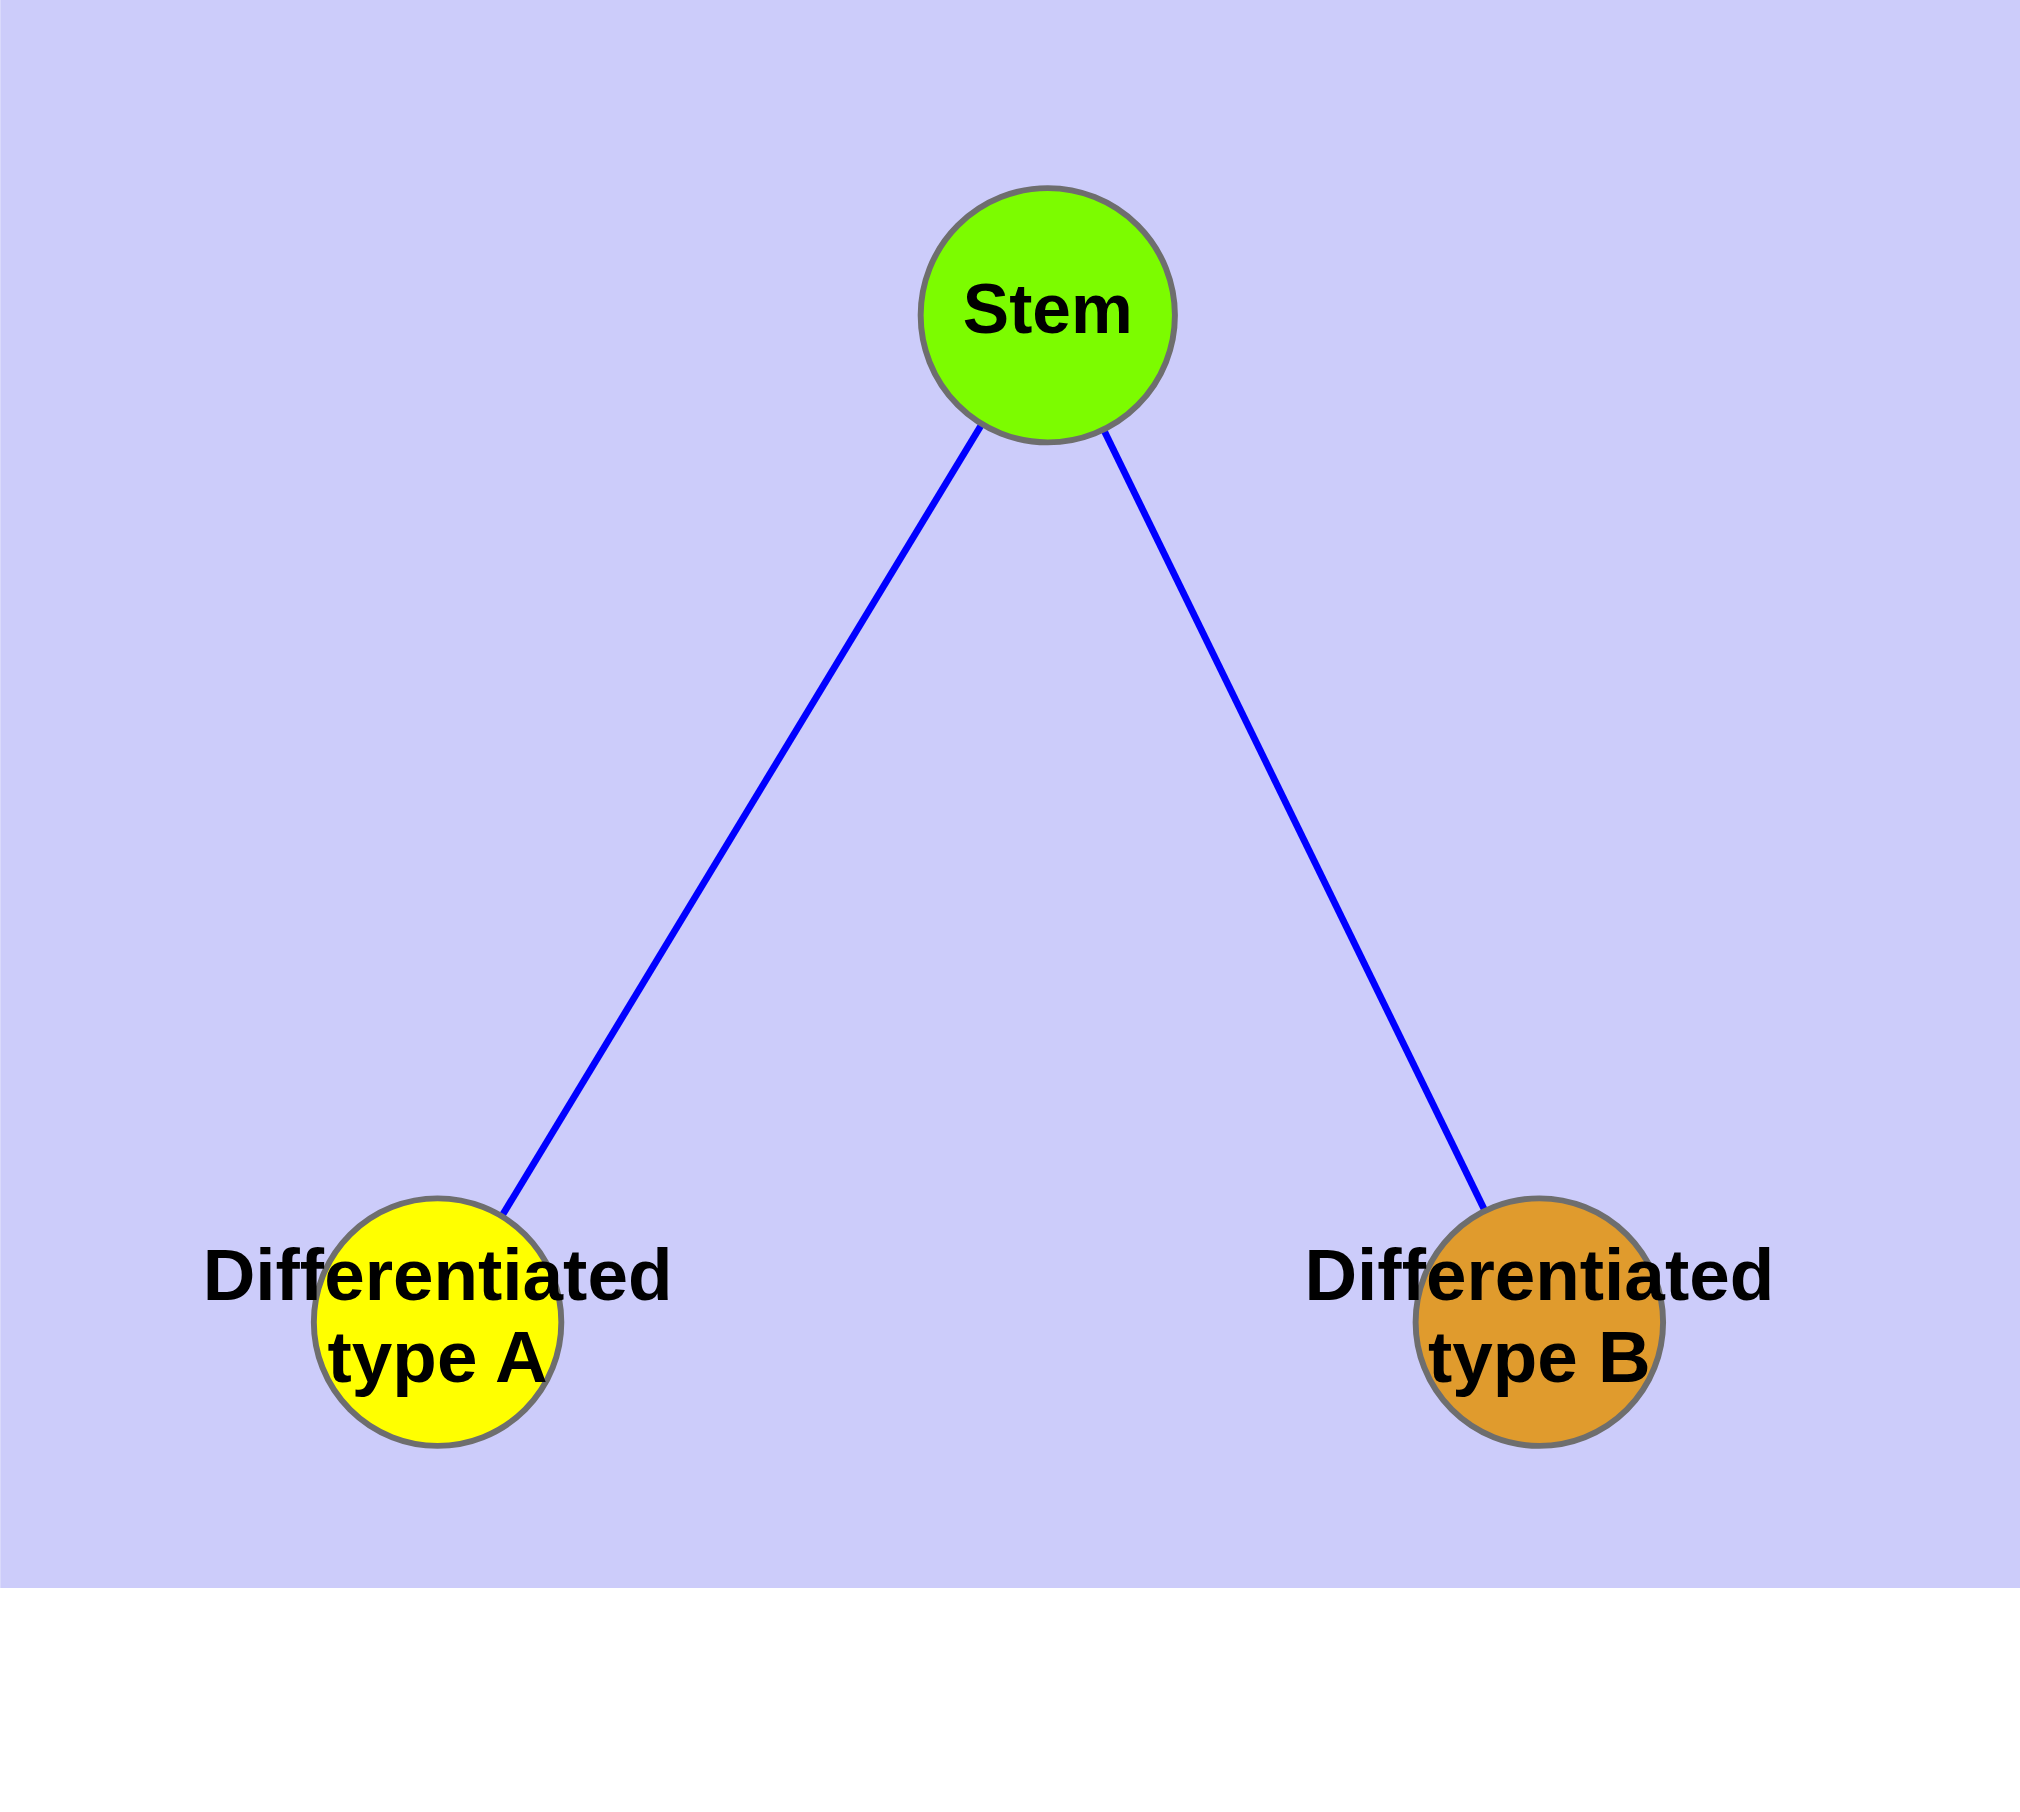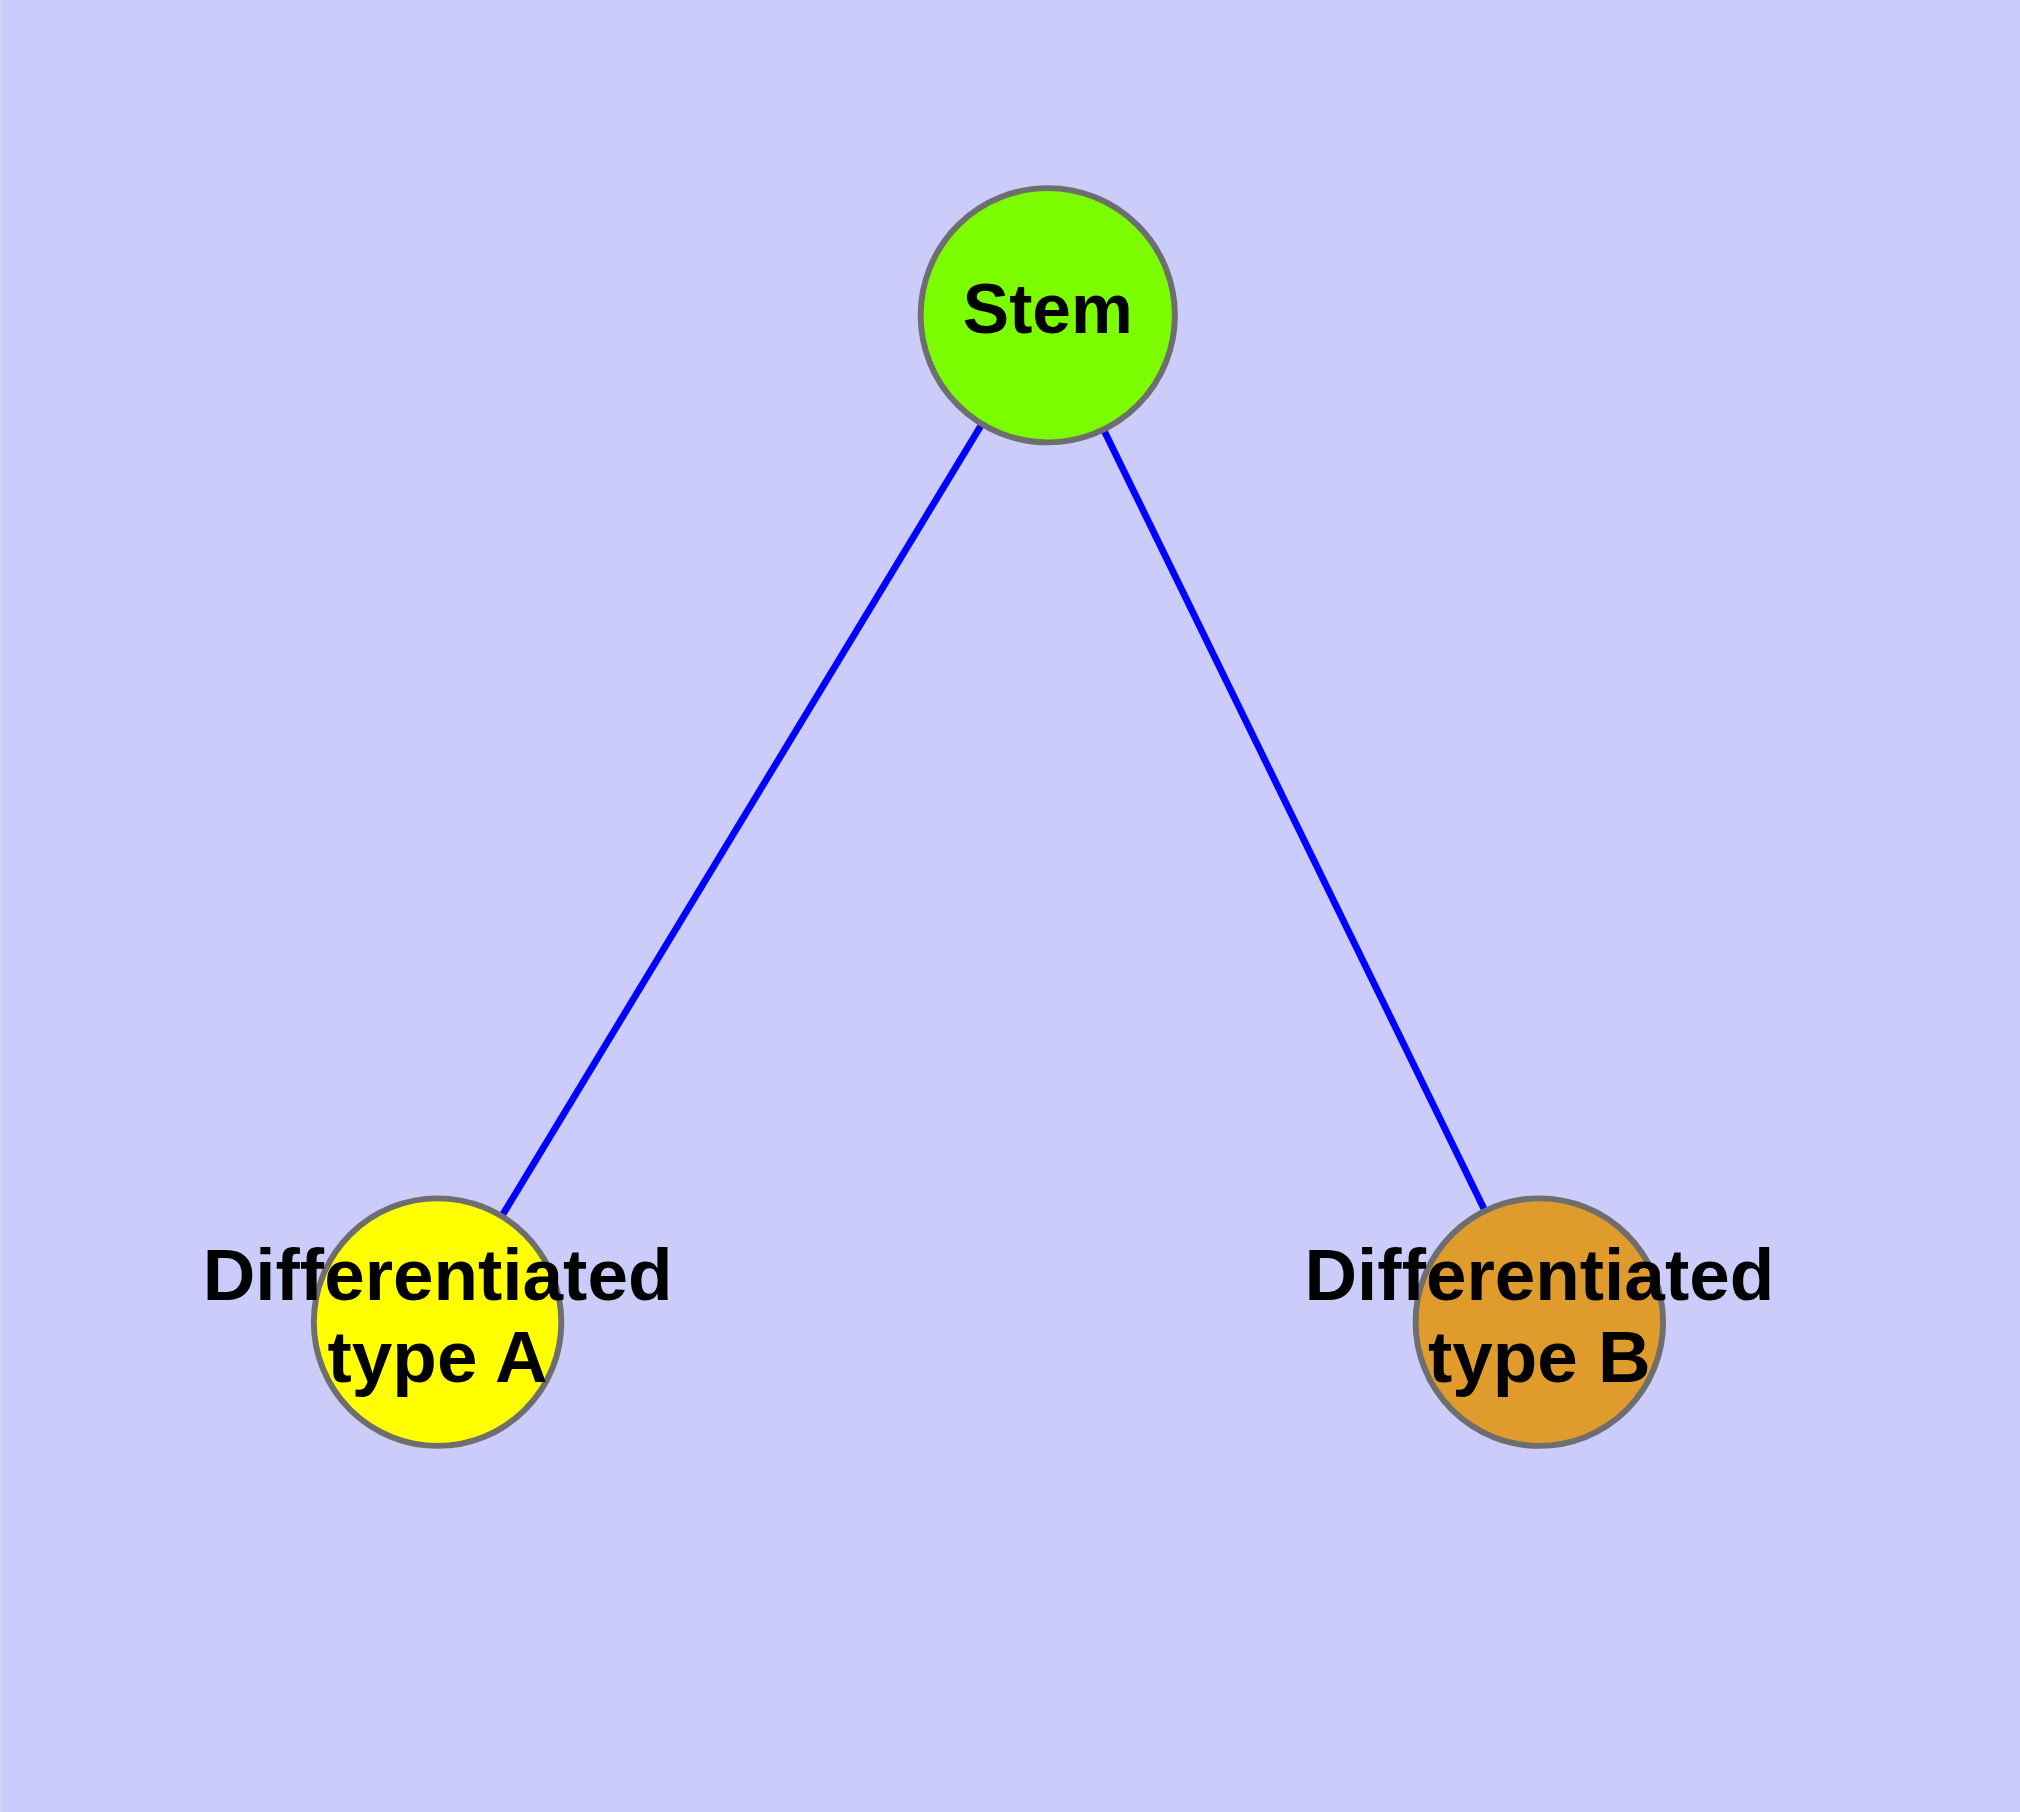--- a/index.html
+++ b/index.html
@@ -33,21 +33,21 @@
   }
   .node-label-stem { font-size: 82px; }
   .node-label-child { font-size: 86px; }
   .edge-line {
     stroke-linecap: butt;
   }
 </style>
 </head>
 <body>
 
-<div id="canvas" style="width: 2021px; height: 1812px;">
+<div id="canvas" style="width: 2021px; height: 1588px;">
   <svg id="graph-svg" viewBox="0 0 2384 2138" xmlns="http://www.w3.org/2000/svg">
 
     <rect id="bg-rect" x="0" y="0" width="2384" height="2138" fill="#ccccfa"></rect>
 
     <g id="edges-group">
         <line x1="1236" y1="372" x2="592.7086539818149" y2="1433.4307209300052" stroke="#0000ff" stroke-width="8" class="edge-line"></line>
         <line x1="1236" y1="372" x2="1751.0691932337222" y2="1427.003795795969" stroke="#0000ff" stroke-width="8" class="edge-line"></line>
       </g>
     <g id="nodes-group">
         <circle cx="1236" cy="372" r="150" fill="#7cfc00" stroke="#6e6e6e" stroke-width="7"></circle>

